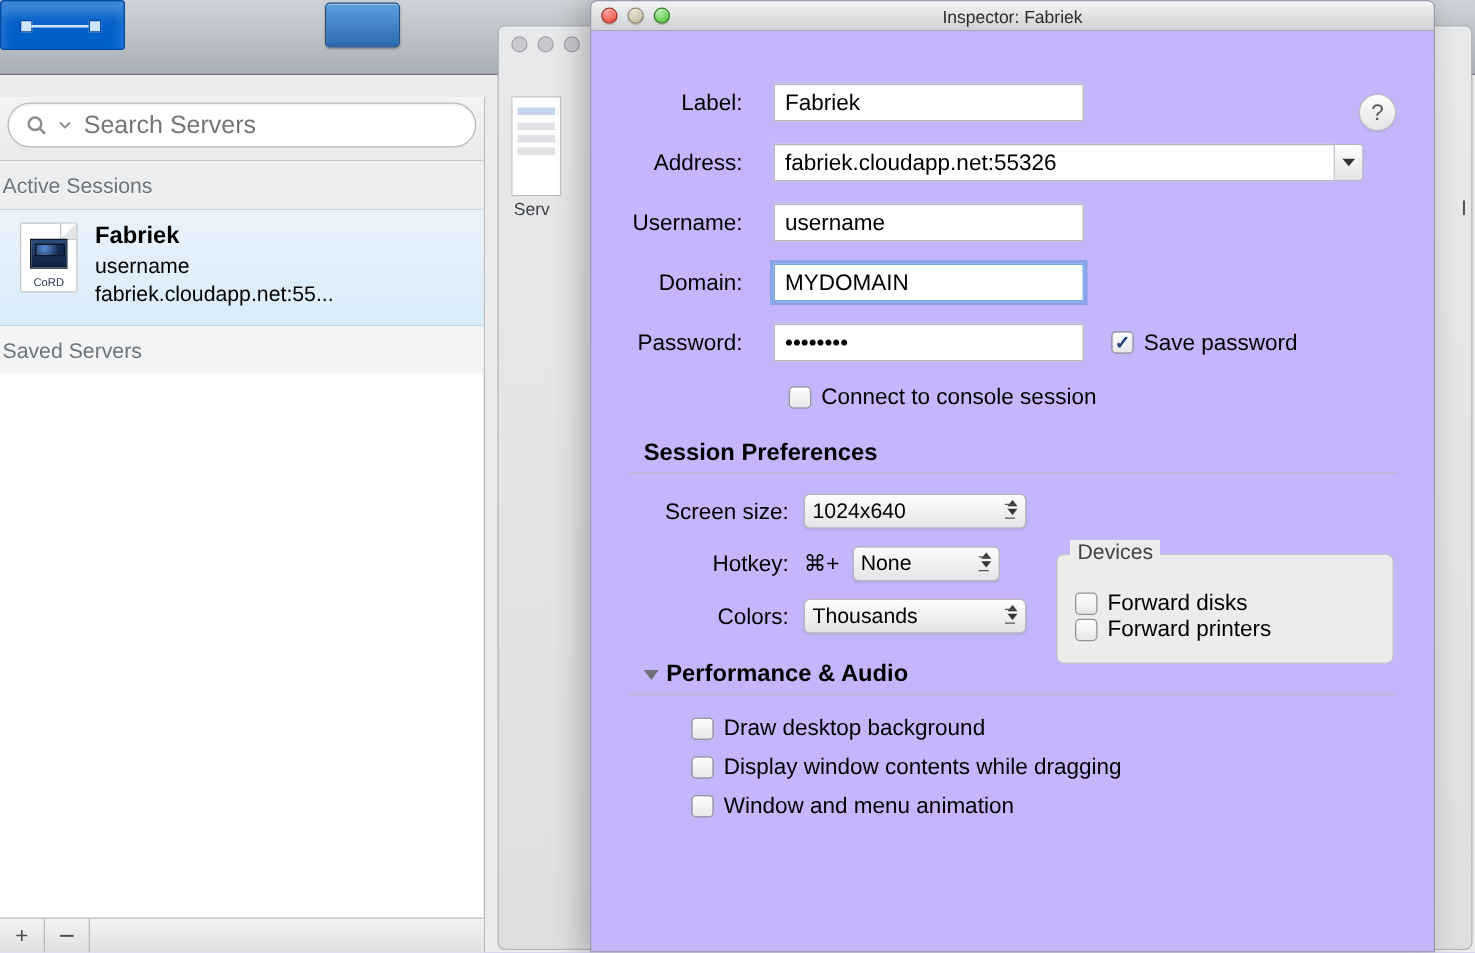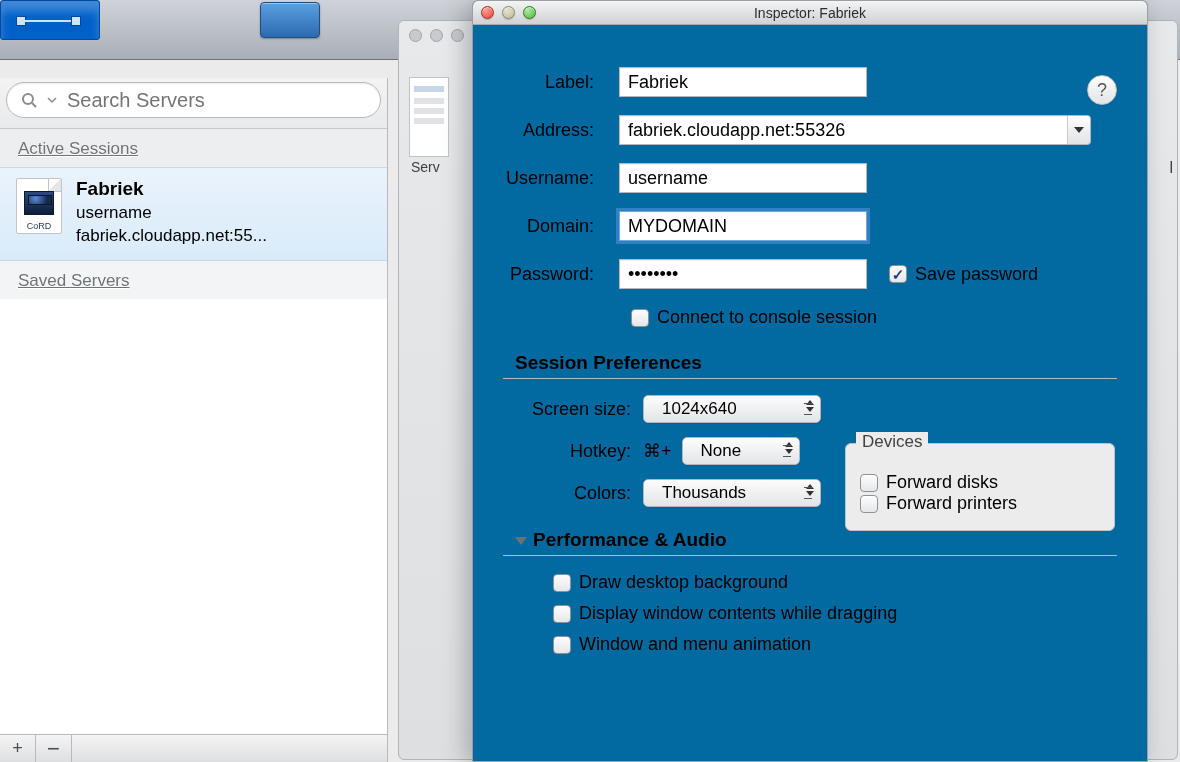--- a/index.html
+++ b/index.html
@@ -97,27 +97,26 @@
   }
   .search-input {
     flex: 1;
     border: none;
     outline: none;
     font-size: 20px;
     color: #ec4899;
     background: transparent;
   }
   .section-header {
-    padding: 10px 18px 8px;
+    padding: 10px 2px 8px;
     font-size: 17px;
     color: #6e7378;
     text-shadow: 0 1px 0 #fff;
     background: #eceef0;
     border-bottom: 1px solid #d4d7da;
-    text-decoration: underline;
   }
   .server-item {
     display: flex;
     gap: 14px;
     padding: 10px 12px 12px 16px;
     background: linear-gradient(#eaf3fb, #d9ebfa);
     border-bottom: 1px solid #c3d6e8;
   }
   .server-icon {
     width: 46px; height: 56px;
@@ -211,21 +210,21 @@
   .bg2-u {
     position:absolute; top:138px; right:4px;
     font-size:16px; color:#3c3f42;
   }
 
   
   .inspector {
     position:absolute;
     top:0; left:472px;
     width:676px; height:762px;
-    background:#0369a1;
+    background:#c4b5fd;
     border:1px solid #9c9fa3;
     border-top-left-radius:6px;
     border-top-right-radius:6px;
     box-shadow:-6px 4px 24px rgba(0,0,0,.25);
   }
   .titlebar {
     height:24px;
     background: linear-gradient(#f3f4f5,#cfd1d3);
     border-bottom:1px solid #a6a9ac;
     border-top-left-radius:5px;
@@ -345,21 +344,21 @@
   .pref-label {
     width:140px; text-align:right; padding-right:12px;
     font-size:18px;
   }
   .popup {
     height:28px;
     border:1px solid #b4b6b9;
     border-radius:5px;
     background:linear-gradient(#fdfdfd,#e3e4e6);
     display:flex; align-items:center;
-    padding:0 24px 0 18px;
+    padding:0 24px 0 6px;
     font-size:17px;
     position:relative;
     box-shadow:0 1px 1px rgba(0,0,0,.08), inset 0 1px 0 #fff;
   }
   .popup::after {
     content:"";
     position:absolute; right:8px; top:50%;
     transform:translateY(-50%);
     width:8px; height:12px;
     background:

